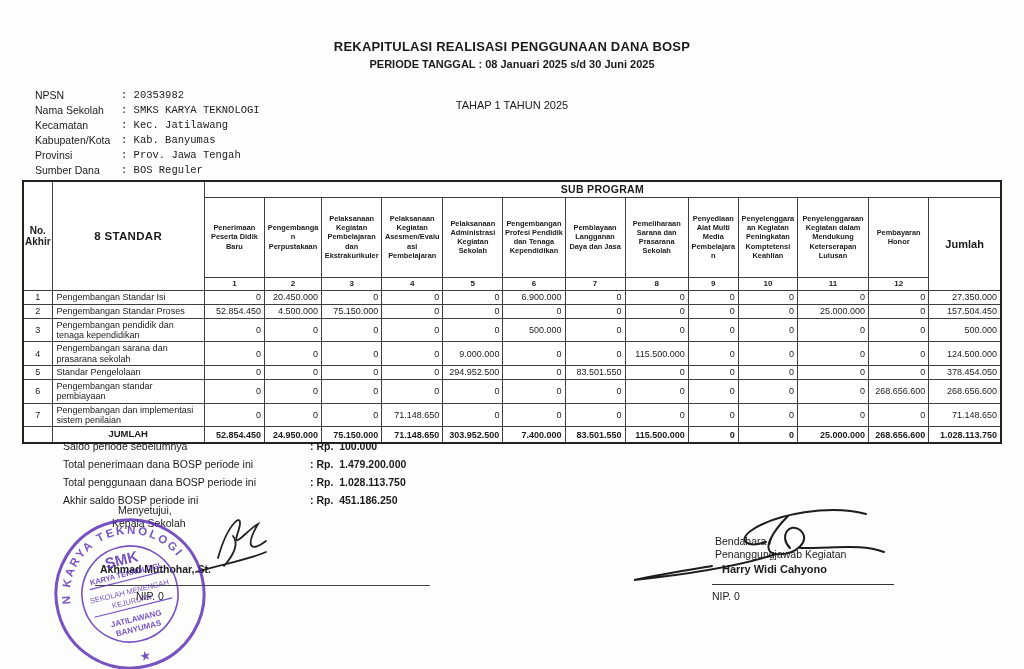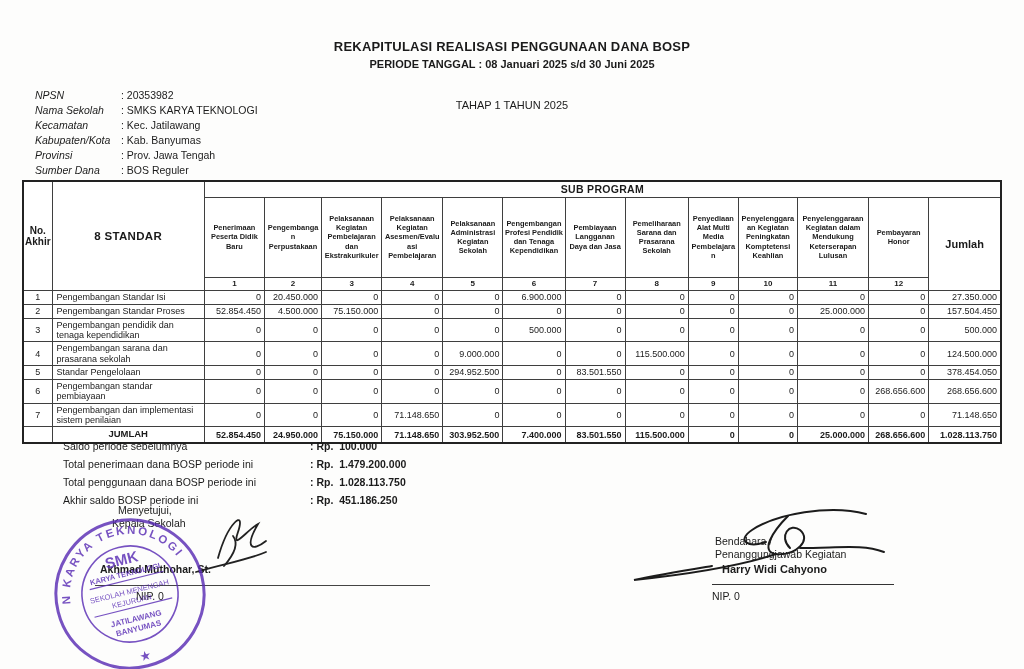--- a/index.html
+++ b/index.html
@@ -8,22 +8,22 @@
 
   
   .title-block { top:38px; left:0; width:1024px; text-align:center; line-height:1.45; }
   .title-1 { font-size:13px; font-weight:bold; letter-spacing:.2px; }
   .title-2 { font-size:11px; font-weight:bold; }
   .title-3 { font-size:11px; font-weight:normal;margin-top:25px; }
 
   
   .school-info { top:88px; left:35px; font-size:10.5px; }
   .info-row { display:flex; height:15px; line-height:15px; }
-  .info-label { width:86px;font-style:italic; }
-  .info-value { white-space:pre; }
+  .info-label { width:86px; }
+  .info-value { white-space:pre;font-family:Liberation Mono, monospace; }
 
   
   .main-table-wrap { top:180px; left:22px; width:980px; }
   table { border-collapse:collapse; table-layout:fixed; width:980px; background:#fff; }
   th, td { border:1px solid #3f3f3f; vertical-align:middle; overflow:hidden; }
   table { border:2px solid #222; }
   th { font-weight:bold; }
   .h-nourut { font-size:10px; }
   .h-standar { font-size:11.5px; letter-spacing:.3px; }
   .h-subprog { font-size:10.5px; height:16px; letter-spacing:.3px; }

